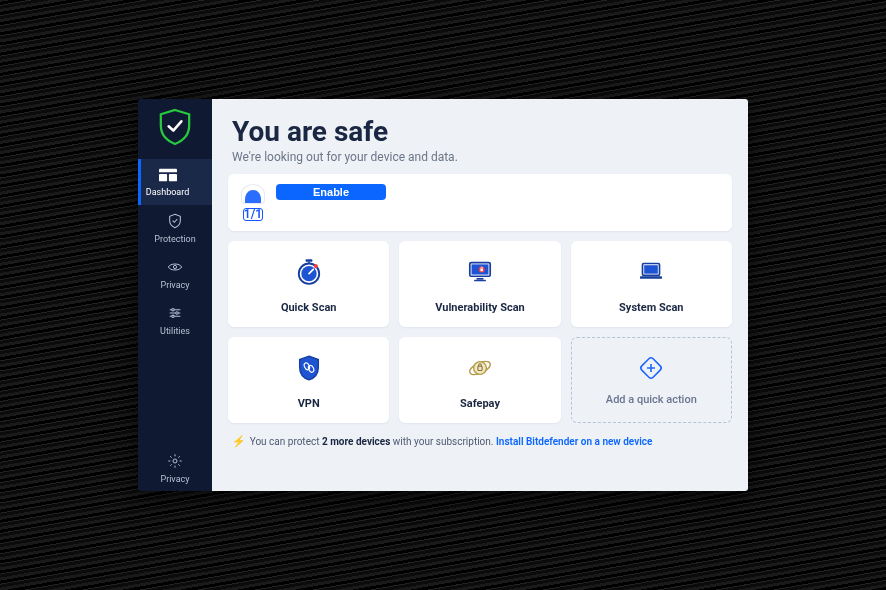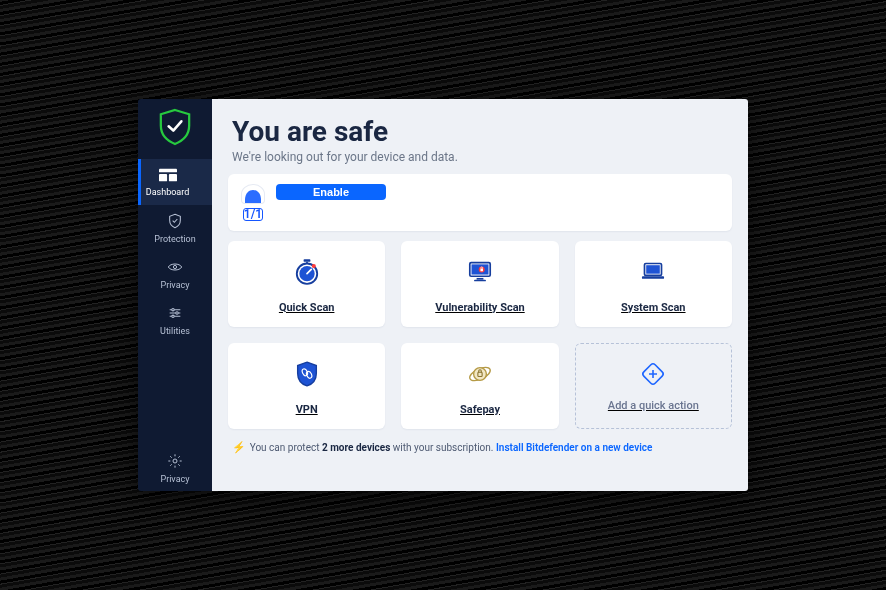--- a/index.html
+++ b/index.html
@@ -59,21 +59,21 @@
   }
   .reco-text{ flex:1; font-size:10px; color:#6b7688; line-height:1.35;}
   .reco-text .title{ font-size:11px; font-weight:700; color:#1a2742; }
   .reco-text .more{ font-weight:700; color:#1a2742; margin-top:2px; cursor:pointer;}
   .enable-btn{
     background:#0a66ff; color:#fff; border:none; border-radius:4px;
     font-size:11px; font-weight:600; height:16px; width:110px; cursor:pointer;
     align-self:flex-start;
   }
   
-  .grid{ display:grid; grid-template-columns:repeat(3,1fr); gap:16px;text-decoration:underline;}
+  .grid{ display:grid; grid-template-columns:repeat(3,1fr); gap:10px;}
   .tile{
     background:#fff; border-radius:6px; height:86px;
     display:flex; flex-direction:column; align-items:center; justify-content:center;
     gap:8px; cursor:pointer; box-shadow:0 1px 2px rgba(24,42,80,.06);
   }
   .tile .lbl{ font-size:11px; font-weight:700; color:#1a2742;}
   .tile.add{
     background:transparent; border:1px dashed #b6c2d8; box-shadow:none;
   }
   .tile.add .lbl{ color:#6a7590; font-weight:500;}

